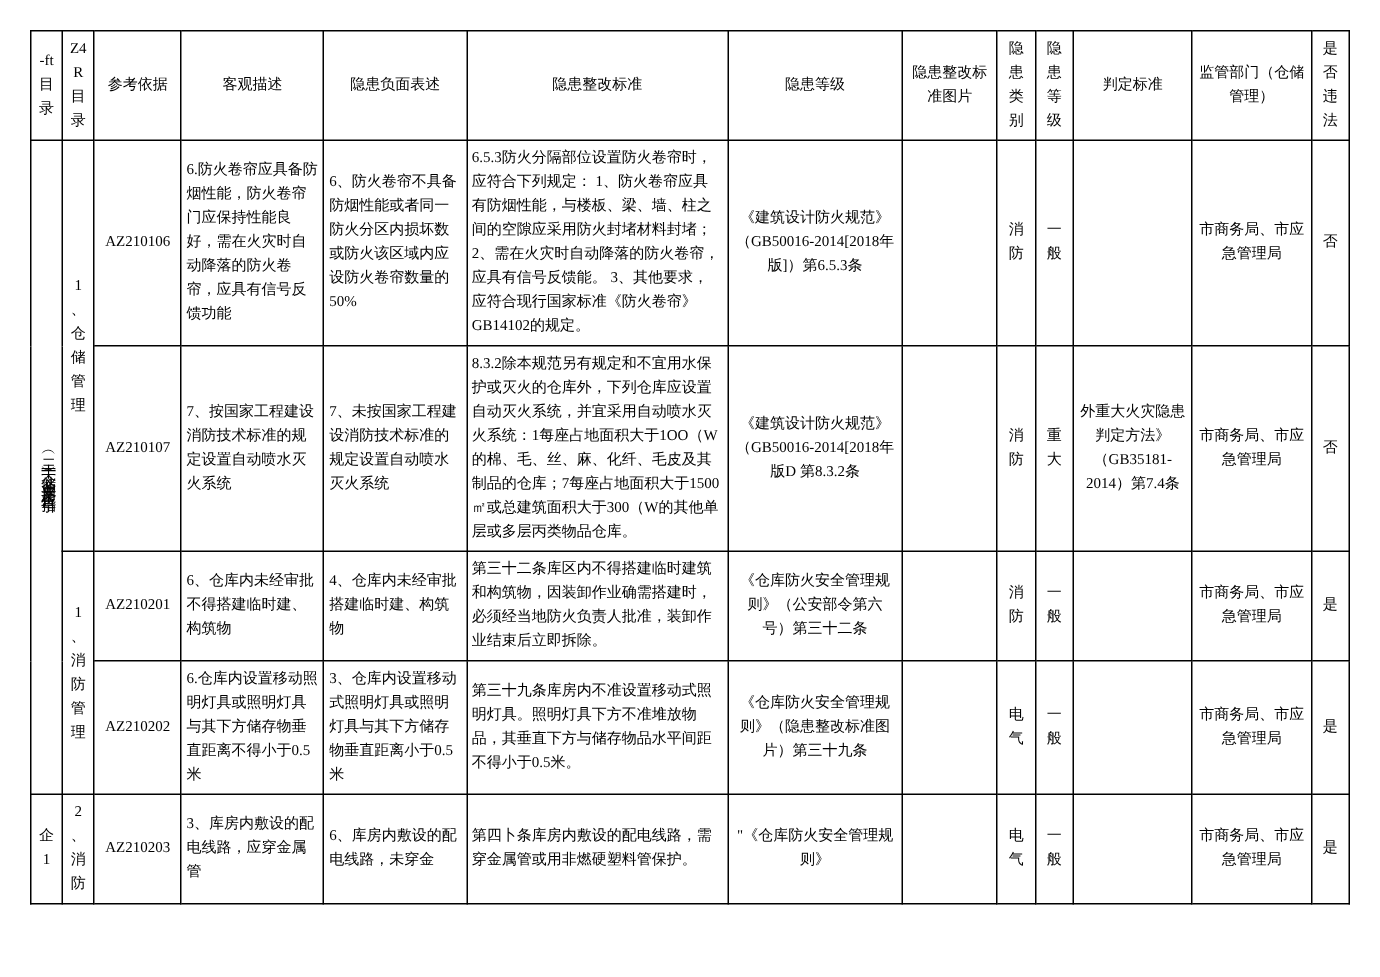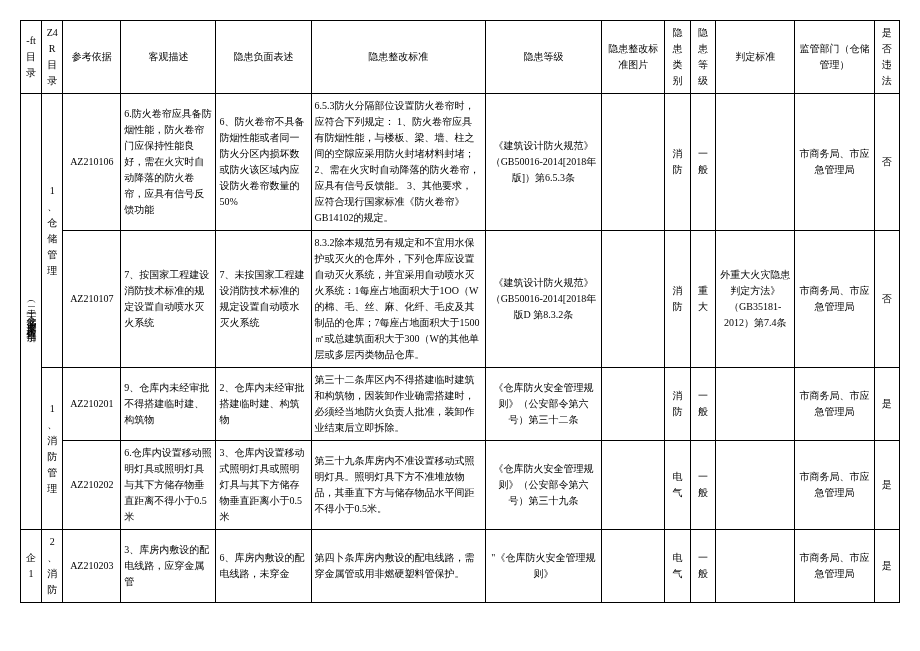--- a/index.html
+++ b/index.html
@@ -109,46 +109,46 @@
 
     <tr>
       <td class="center">AZ210107</td>
       <td>7、按国家工程建设消防技术标准的规定设置自动喷水灭火系统</td>
       <td>7、未按国家工程建设消防技术标准的规定设置自动喷水灭火系统</td>
       <td>8.3.2除本规范另有规定和不宜用水保护或灭火的仓库外，下列仓库应设置自动灭火系统，并宜采用自动喷水灭火系统：1每座占地面积大于1OO（W的棉、毛、丝、麻、化纤、毛皮及其制品的仓库；7每座占地面积大于1500㎡或总建筑面积大于300（W的其他单层或多层丙类物品仓库。</td>
       <td class="center">《建筑设计防火规范》（GB50016-2014[2018年版D 第8.3.2条</td>
       <td></td>
       <td class="center">消防</td>
       <td class="center">重大</td>
-      <td class="center">外重大火灾隐患判定方法》（GB35181-2012）第7.4条</td>
+      <td class="center">外重大火灾隐患判定方法》（GB35181-2014）第7.4条</td>
       <td class="center">市商务局、市应急管理局</td>
       <td class="center">否</td>
     </tr>
 
     <tr>
       <td rowspan="2" class="center">1、消防管理</td>
       <td class="center">AZ210201</td>
-      <td>9、仓库内未经审批不得搭建临时建、构筑物</td>
-      <td>2、仓库内未经审批搭建临时建、构筑物</td>
+      <td>6、仓库内未经审批不得搭建临时建、构筑物</td>
+      <td>4、仓库内未经审批搭建临时建、构筑物</td>
       <td>第三十二条库区内不得搭建临时建筑和构筑物，因装卸作业确需搭建时，必须经当地防火负责人批准，装卸作业结束后立即拆除。</td>
       <td class="center">《仓库防火安全管理规则》（公安部令第六号）第三十二条</td>
       <td></td>
       <td class="center">消防</td>
       <td class="center">一般</td>
       <td class="center"></td>
       <td class="center">市商务局、市应急管理局</td>
       <td class="center">是</td>
     </tr>
 
     <tr>
       <td class="center">AZ210202</td>
       <td>6.仓库内设置移动照明灯具或照明灯具与其下方储存物垂直距离不得小于0.5米</td>
       <td>3、仓库内设置移动式照明灯具或照明灯具与其下方储存物垂直距离小于0.5米</td>
       <td>第三十九条库房内不准设置移动式照明灯具。照明灯具下方不准堆放物品，其垂直下方与储存物品水平间距不得小于0.5米。</td>
-      <td class="center">《仓库防火安全管理规则》（公安部令第六号）第三十九条</td>
+      <td class="center">《仓库防火安全管理规则》（隐患整改标准图片）第三十九条</td>
       <td></td>
       <td class="center">电气</td>
       <td class="center">一般</td>
       <td class="center"></td>
       <td class="center">市商务局、市应急管理局</td>
       <td class="center">是</td>
     </tr>
 
     <tr>
       <td class="center">企1</td>

